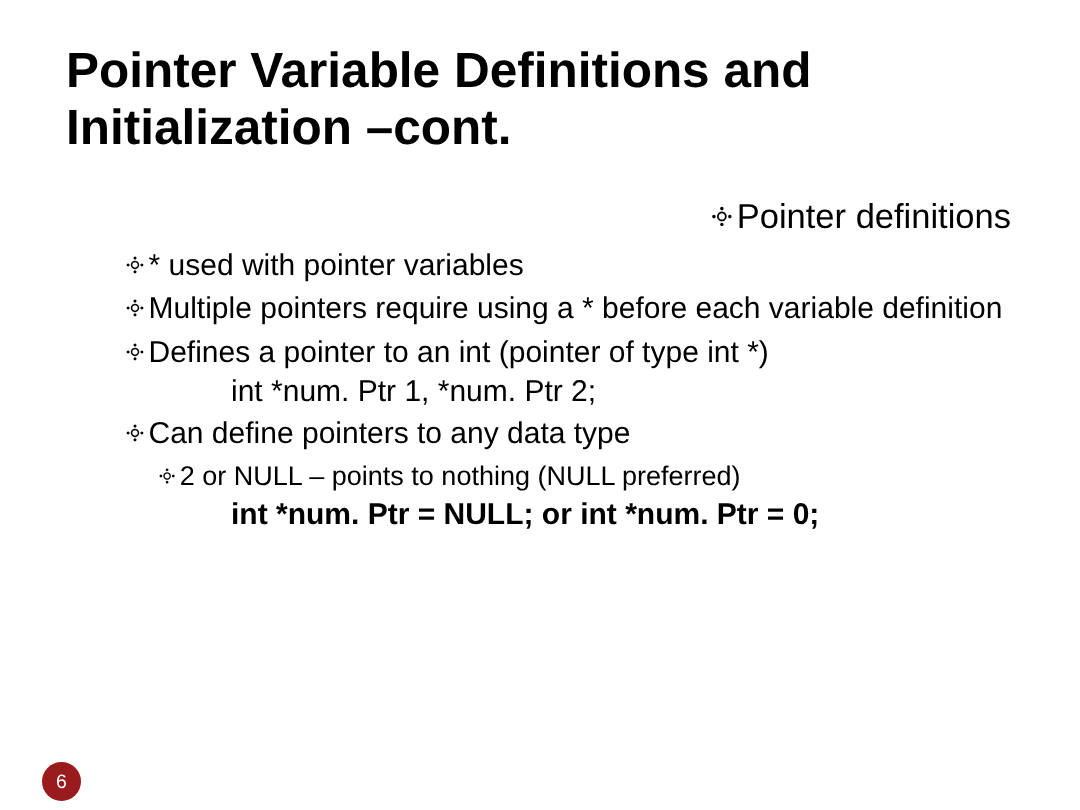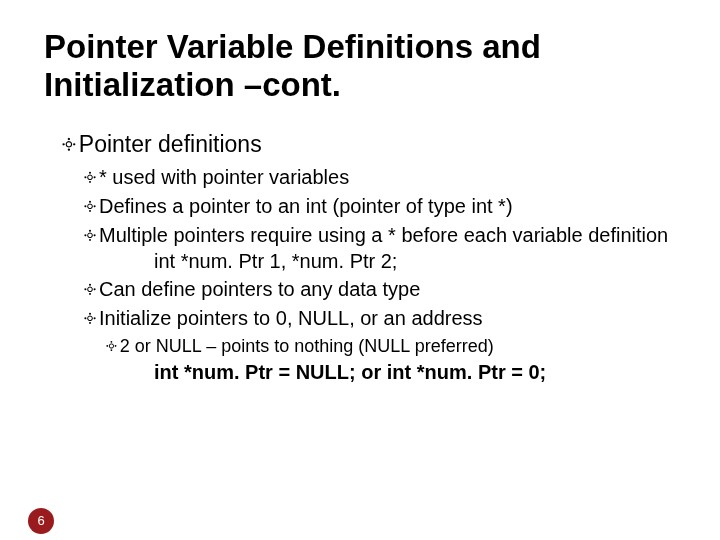--- a/index.html
+++ b/index.html
@@ -23,20 +23,21 @@
   .title {
     font-size: 33px;
     font-weight: bold;
     line-height: 1.15;
     margin: 0 0 26px 0;
   }
   .lvl1 {
     font-size: 23px;
     line-height: 1.25;
     margin: 6px 0 6px 18px;
+    text-align: right;
   }
   .lvl2 {
     font-size: 20px;
     line-height: 1.25;
     margin: 4px 0 2px 40px;
   }
   .lvl3 {
     font-size: 18px;
     line-height: 1.25;
     margin: 4px 0 2px 62px;
@@ -85,36 +86,33 @@
   <div class="lvl1">
     <span class="bullet-glyph">༓</span><span>Pointer definitions</span>
   </div>
 
   <div class="lvl2">
     <span class="bullet-glyph">༓</span><span>* used with pointer variables</span>
   </div>
 
 
   <div class="lvl2">
-    <span class="bullet-glyph">༓</span><span>Defines a pointer to an int (pointer of type int *)</span>
+    <span class="bullet-glyph">༓</span><span>Multiple pointers require using a * before each variable definition</span>
   </div>
 
   <div class="lvl2">
-    <span class="bullet-glyph">༓</span><span>Multiple pointers require using a * before each variable definition</span>
+    <span class="bullet-glyph">༓</span><span>Defines a pointer to an int (pointer of type int *)</span>
   </div>
 
   <div class="code2">int *num. Ptr 1, *num. Ptr 2;</div>
 
   <div class="lvl2">
     <span class="bullet-glyph">༓</span><span>Can define pointers to any data type</span>
   </div>
 
-  <div class="lvl2">
-    <span class="bullet-glyph">༓</span><span>Initialize pointers to 0, NULL, or an address</span>
-  </div>
 
   <div class="lvl3">
     <span class="bullet-glyph">༓</span><span>2 or NULL – points to nothing (NULL preferred)</span>
   </div>
 
   <div class="code3">int *num. Ptr =  NULL; or int *num. Ptr = 0;</div>
 
   <div class="pagenum">6</div>
 
 </div>

